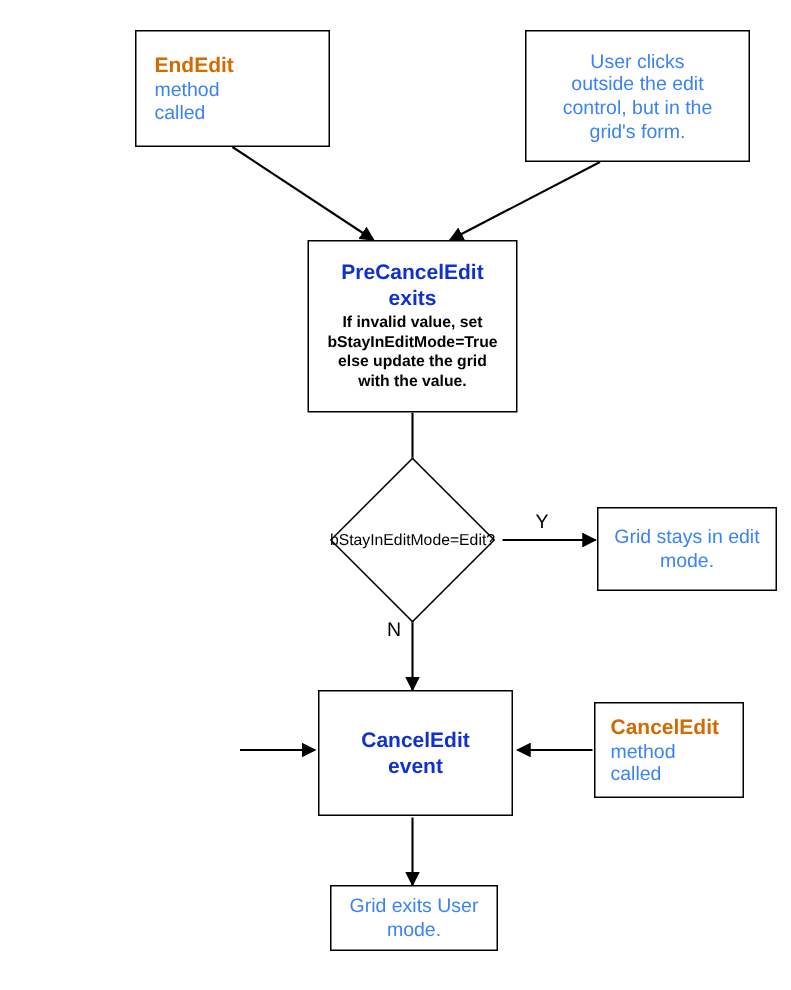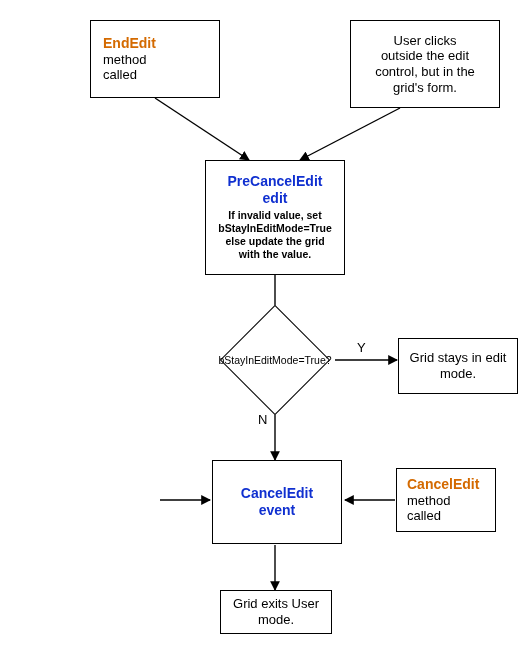--- a/index.html
+++ b/index.html
@@ -22,21 +22,21 @@
     text-align: center;
     display: flex;
     flex-direction: column;
     align-items: center;
     justify-content: center;
     padding: 4px 6px;
     line-height: 1.2;
   }
   .title-orange { color: #d46a00; font-weight: bold; font-size: 14px; }
   .title-blue   { color: #1030d0; font-weight: bold; font-size: 14px; }
-  .body-txt    { color: #000000; font-size: 13px; }
+  .body-txt    { color: #3b82f6; font-size: 13px; }
   .small-txt   { color: #000; font-size: 10.5px; line-height: 1.25; margin-top: 2px; font-weight: bold; }
 
   .diamond {
     position: absolute;
     width: 120px; height: 80px;
   }
   .diamond-shape {
     position: absolute;
     left: 50%; top: 50%;
     width: 78px; height: 78px;
@@ -93,33 +93,33 @@
 
 <div class="box" style="left:350px; top:20px; width:150px; height:88px;">
   <div class="body-txt" style="white-space:pre-line;">User clicks
 outside the edit
 control, but in the
 grid's form.</div>
 </div>
 
 <div class="box" style="left:205px; top:160px; width:140px; height:115px;">
   <div class="title-blue" style="white-space:pre-line;">PreCancelEdit
-edit</div>
+exits</div>
   <div class="small-txt" style="white-space:pre-line;">If invalid value, set
 bStayInEditMode=True
 else update the grid
 with the value.</div>
 </div>
 
 <div class="diamond" style="left:215px; top:320px;">
   <div class="diamond-shape"></div>
   <div class="diamond-label">
     <span>bStayInEditMode</span>
     <span>=</span>
-    <span>True?</span>
+    <span>Edit?</span>
   </div>
 </div>
 
 <div class="edge-label" style="left:357px; top:340px;">Y</div>
 <div class="edge-label" style="left:258px; top:412px;">N</div>
 
 <div class="box" style="left:398px; top:338px; width:120px; height:56px;">
   <div class="body-txt" style="white-space:pre-line;">Grid stays in edit
 mode.</div>
 </div>

